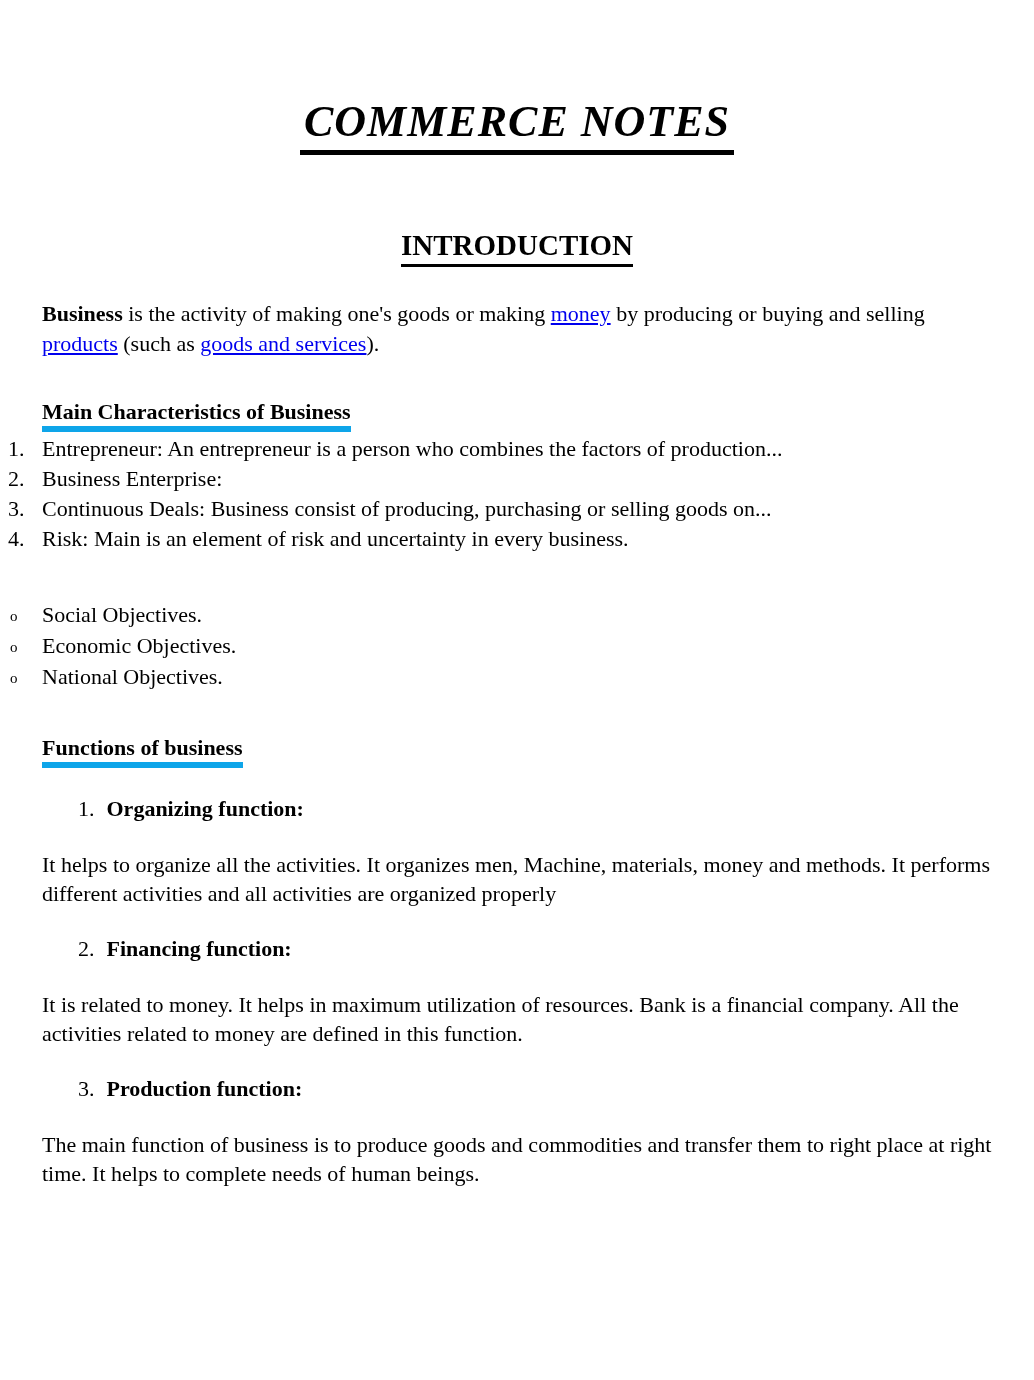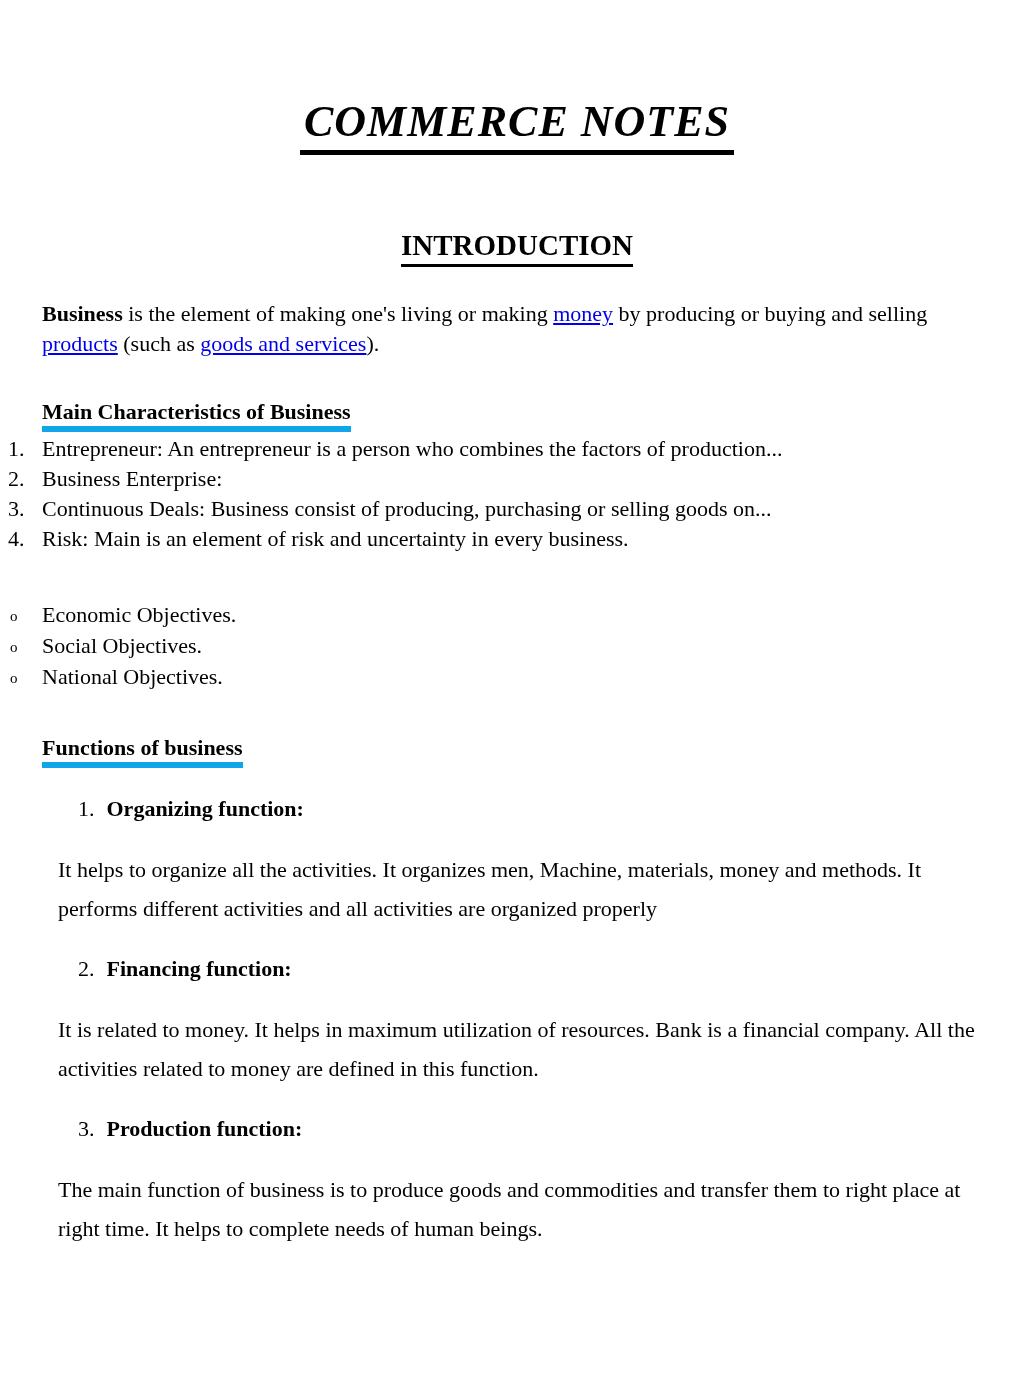--- a/index.html
+++ b/index.html
@@ -44,22 +44,22 @@
     display: inline-block;
     border-bottom: 3px solid #000;
     padding-bottom: 2px;
   }
   
   .lead-para {
     margin: 32px 0 0 0;
     line-height: 30px;
   }
   .body-para {
-    margin: 26px 0 0 16px;
-    line-height: 39px;
+    margin: 26px 0 0 0;
+    line-height: 29px;
   }
   a.link {
     color: var(--link-color, #0000EE);
     text-decoration: underline;
     cursor: pointer;
   }
   .bold { font-weight: bold; }
   .u-head {
     display: inline-block;
     border-bottom: 6px solid #0ea5e9;
@@ -115,38 +115,38 @@
 <div class="page">
 
   <h1 class="doc-title">
     <span class="u-thick">COMMERCE NOTES</span>
   </h1>
 
   <h2 class="intro-heading">
     <span class="u-med">INTRODUCTION</span>
   </h2>
 
-  <p class="lead-para"><b>Business</b><span> is the element of making one's living or making </span><a class="link" href="#">money</a><span> by producing or buying and selling </span><a class="link" href="#">products</a><span> (such as </span><a class="link" href="#">goods and services</a><span>).</span></p>
+  <p class="lead-para"><b>Business</b><span> is the activity of making one's goods or making </span><a class="link" href="#">money</a><span> by producing or buying and selling </span><a class="link" href="#">products</a><span> (such as </span><a class="link" href="#">goods and services</a><span>).</span></p>
 
   <div class="char-section">
     <div>
       <span class="u-head">Main Characteristics of Business</span>
     </div>
     <ol class="num-list">
       <li class="num-item"><span class="num">1.</span><span>Entrepreneur: An entrepreneur is a person who combines the factors of production...</span></li>
       <li class="num-item"><span class="num">2.</span><span>Business Enterprise:</span></li>
       <li class="num-item"><span class="num">3.</span><span>Continuous Deals: Business consist of producing, purchasing or selling goods on...</span></li>
       <li class="num-item"><span class="num">4.</span><span>Risk: Main is an element of risk and uncertainty in every business.</span></li>
     </ol>
   </div>
 
   <div class="obj-section">
     <ul class="obj-list">
+      <li class="obj-item"><span class="marker">o</span><span>Social Objectives.</span></li>
       <li class="obj-item"><span class="marker">o</span><span>Economic Objectives.</span></li>
-      <li class="obj-item"><span class="marker">o</span><span>Social Objectives.</span></li>
       <li class="obj-item"><span class="marker">o</span><span>National Objectives.</span></li>
     </ul>
   </div>
 
   <div class="func-section">
     <div>
       <span class="u-head">Functions of business</span>
     </div>
 
     <div class="func-item-heading">

